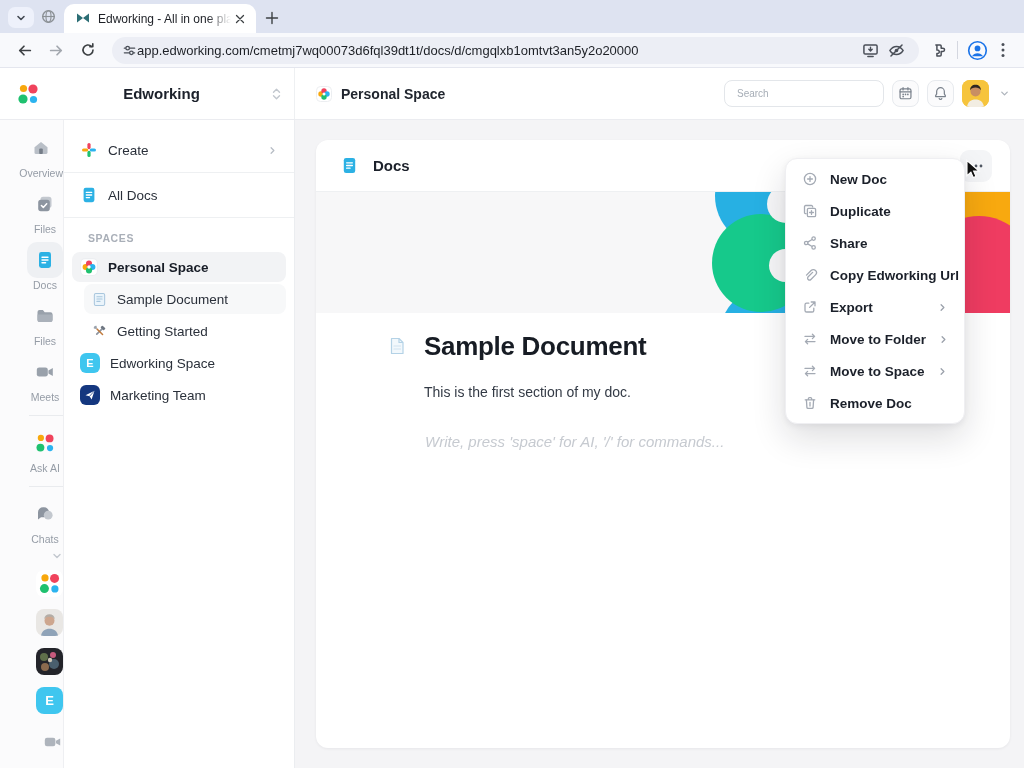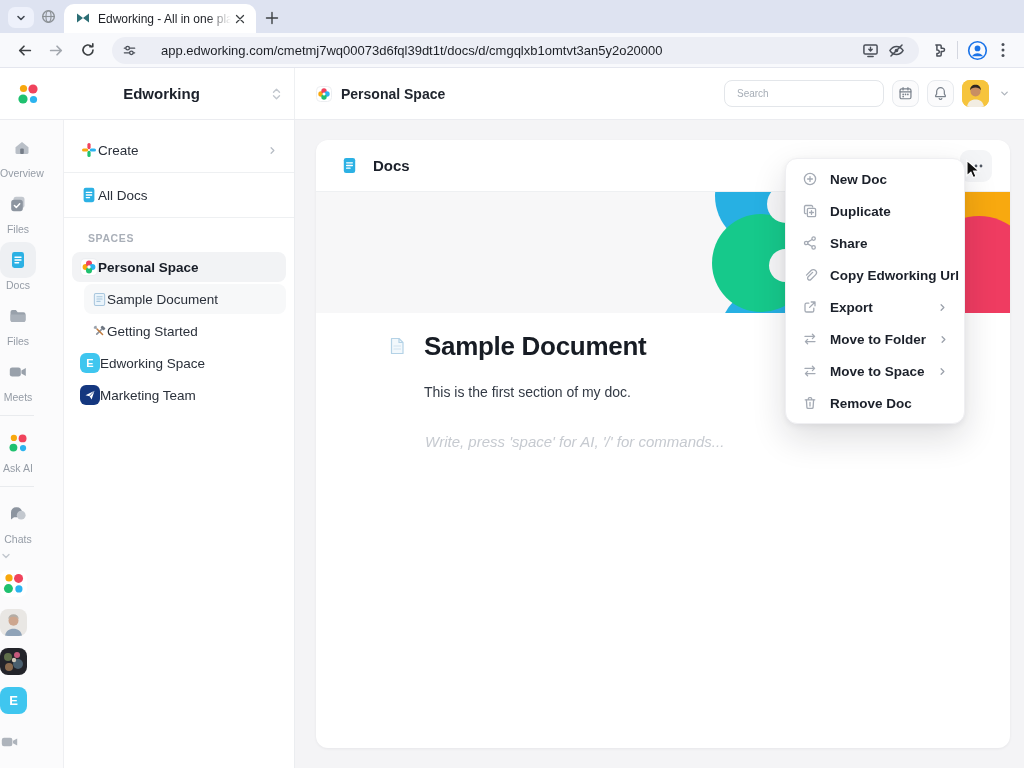--- a/index.html
+++ b/index.html
@@ -14,21 +14,21 @@
   .tab-globe { position:absolute; left:41px; top:9px; color:#8b9095; }
   .tab { position:absolute; left:64px; top:4px; width:192px; height:29px; background:#fff; border-radius:10px 10px 0 0; display:flex; align-items:center; padding:0 8px 0 12px; }
   .tab-title { flex:1; font-size:12px; color:#1d2026; white-space:nowrap; overflow:hidden; position:relative; margin-left:8px; }
   .tab-title .fade { position:absolute; right:0; top:0; bottom:0; width:24px; background:linear-gradient(to right, rgba(255,255,255,0), #fff); }
   .tab-close { width:17px; height:17px; border-radius:50%; display:flex; align-items:center; justify-content:center; color:#3c4043; }
   .newtab { position:absolute; left:262px; top:8px; width:19px; height:19px; color:#3c4043; display:flex; align-items:center; justify-content:center; }
 
   .toolbar { height:35px; background:#f8f9fc; display:flex; align-items:center; border-bottom:1px solid #e4e6ee; padding:0 8px; }
   .nav-btn { width:26px; height:26px; display:flex; align-items:center; justify-content:center; border-radius:50%; margin:0 3px; }
   .urlbar { flex:1; height:27px; margin:0 6px 0 8px; background:#eceef5; border-radius:14px; display:flex; align-items:center; padding:0 10px; }
-  .url-text { font-size:13px; color:#1d2026; margin-left:24px; flex:1; white-space:nowrap; overflow:hidden; }
+  .url-text { font-size:13px; color:#1d2026; margin-left:0; flex:1; white-space:nowrap; overflow:hidden; }
   .toolbar-right { display:flex; align-items:center; }
   .tb-sep { width:1px; height:18px; background:#d4d7e0; margin:0 6px; }
   .tb-btn { width:26px; height:26px; display:flex; align-items:center; justify-content:center; color:#4a4f58; }
   .dots-v { font-size:14px; color:#4a4f58; letter-spacing:0; }
 
   
   .app-header { height:52px; background:#fff; border-bottom:1px solid #ebecf0; display:flex; }
   .brand-side { width:295px; display:flex; align-items:center; padding:0 12px 0 16px; border-right:1px solid #eef0f2; }
   .brand-name { font-size:15px; font-weight:700; color:#1c212b; margin-left:12px; flex:1;text-align:center; }
   .sort-chev { color:#c2c7ce; }
@@ -38,35 +38,35 @@
   .search-input { width:160px; height:27px; border:1px solid #e3e6ea; border-radius:8px; background:#fff; font-size:10px; padding:0 12px; color:#333; outline:none; font-family:"Liberation Sans",sans-serif; }
   .search-input::placeholder { color:#a6adb6; }
   .hdr-btn { width:27px; height:27px; border:1px solid #e7eaee; border-radius:8px; background:#fbfbfc; display:flex; align-items:center; justify-content:center; color:#7a828c; }
   .hdr-avatar { width:27px; height:27px; border-radius:8px; overflow:hidden; background:#f6c43c; }
   .hdr-chev { color:#aeb4bc; margin-left:2px; }
 
   
   .app-body { display:flex; height:648px; }
 
   
-  .rail { width:64px; background:#fbfbfc; border-right:1px solid #eeeff2; display:flex; flex-direction:column; align-items:flex-start; padding-top:10px; }
+  .rail { width:64px; background:#fbfbfc; border-right:1px solid #eeeff2; display:flex; flex-direction:column; align-items:flex-end; padding-top:10px; }
   .rail-item { display:flex; flex-direction:column; align-items:center; margin-bottom:7px; }
   .rail-icon { width:36px; height:36px; border-radius:10px; display:flex; align-items:center; justify-content:center; }
   .rail-item.active .rail-icon { background:#eef0f3; }
   .rail-label { font-size:10.5px; color:#959ca6; margin-top:1px; }
   .rail-div { width:34px; height:1px; background:#e9ebee; margin:5px 0 9px; }
   .rail-chev { color:#c2c7ce; margin:-2px 0 8px; }
   .rail-av { width:27px; height:27px; border-radius:8px; overflow:hidden; margin-bottom:12px; }
   .rail-av.letter { background:#3fc6ef; color:#fff; font-size:13px; font-weight:700; display:flex; align-items:center; justify-content:center; }
   .rail-spacer { flex:1; }
   .rail-bottom { margin-bottom:16px; color:#a9afb8; }
 
   
   .sidebar { width:231px; background:#fff; border-right:1px solid #ebedf0; padding-top:8px; }
-  .sb-row { display:flex; align-items:center; height:30px; margin:0 8px; padding:0 8px; border-radius:8px; font-size:13.5px; color:#2a303a; }
+  .sb-row { display:flex; align-items:center; height:30px; margin:0 8px; padding:0 8px; border-radius:8px; font-size:13.5px; color:#2a303a; gap:10px; }
   .sb-row .grow { flex:1; }
   .sb-section-row { height:44px; margin:0; padding:0 16px; border-radius:0; }
   .sb-div { height:1px; background:#eef0f2; }
   .sb-heading { font-size:10.5px; letter-spacing:0.6px; color:#a9afb8; font-weight:700; padding:14px 16px 8px 24px; }
   .sb-row.selected { background:#f2f3f5; font-weight:700; color:#171c26; }
   .sb-row.child { margin-left:20px; background:#f7f8f9; }
   .sb-row.child.plain { background:transparent; }
   .sb-chev { color:#b7bdc5; }
   .badge { width:20px; height:20px; border-radius:6px; display:flex; align-items:center; justify-content:center; flex:none; }
   .badge.cyan { background:#3fc6ef; color:#fff; font-size:11px; font-weight:700; }

